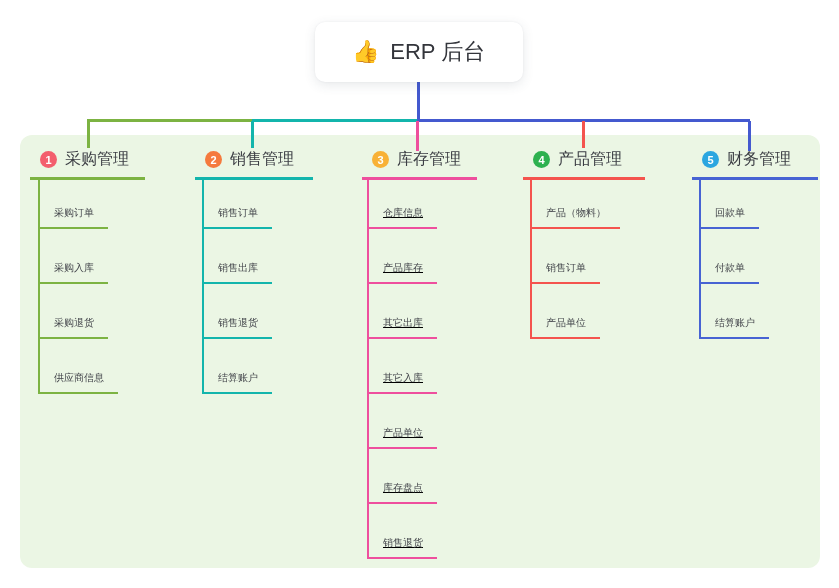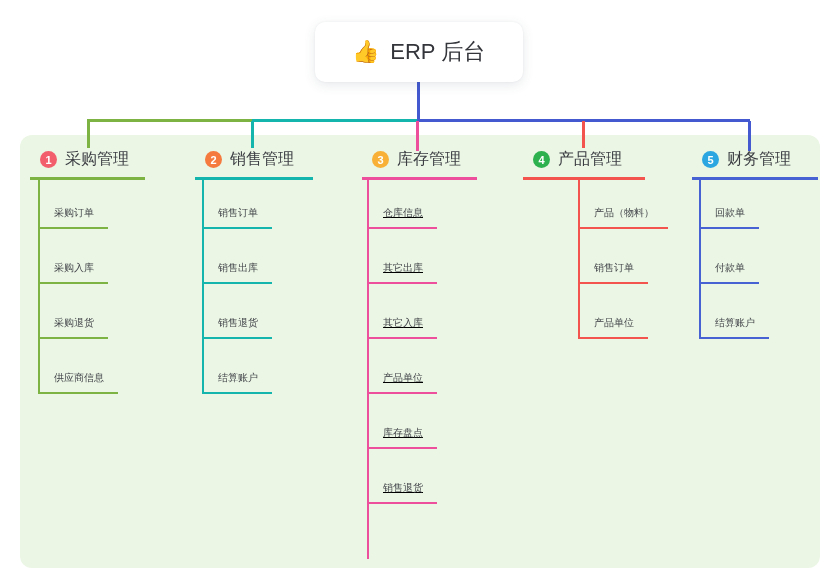--- a/index.html
+++ b/index.html
@@ -56,21 +56,21 @@
 
   .b2 .branch-header { left: 195px; width: 118px; }
   .b2 .children, .b2 .vline { left: 202px; }
   .b2 .vline { height: 215px; }
 
   .b3 .branch-header { left: 362px; width: 115px; }
   .b3 .children, .b3 .vline { left: 367px; text-decoration: underline; }
   .b3 .vline { height: 380px; }
 
   .b4 .branch-header { left: 523px; width: 122px; }
-  .b4 .children, .b4 .vline { left: 530px; margin-left: 48px; }
+  .b4 .children, .b4 .vline { left: 530px; }
   .b4 .vline { height: 160px; }
 
   .b5 .branch-header { left: 692px; width: 126px; }
   .b5 .children, .b5 .vline { left: 699px; }
   .b5 .vline { height: 160px; }
 </style>
 </head>
 <body>
 
 <div class="canvas">
@@ -142,20 +142,23 @@
     <div class="branch-header">
       <span class="badge">3</span>
       <span>库存管理</span>
     </div>
     <div class="vline"></div>
     <ul class="children">
       <li class="child">
         <span class="child-label">仓库信息</span>
         </li>
       <li class="child">
+        <span class="child-label">产品库存</span>
+        </li>
+      <li class="child">
         <span class="child-label">其它出库</span>
         </li>
       <li class="child">
         <span class="child-label">其它入库</span>
         </li>
       <li class="child">
         <span class="child-label">产品单位</span>
         </li>
       <li class="child">
         <span class="child-label">库存盘点</span>

